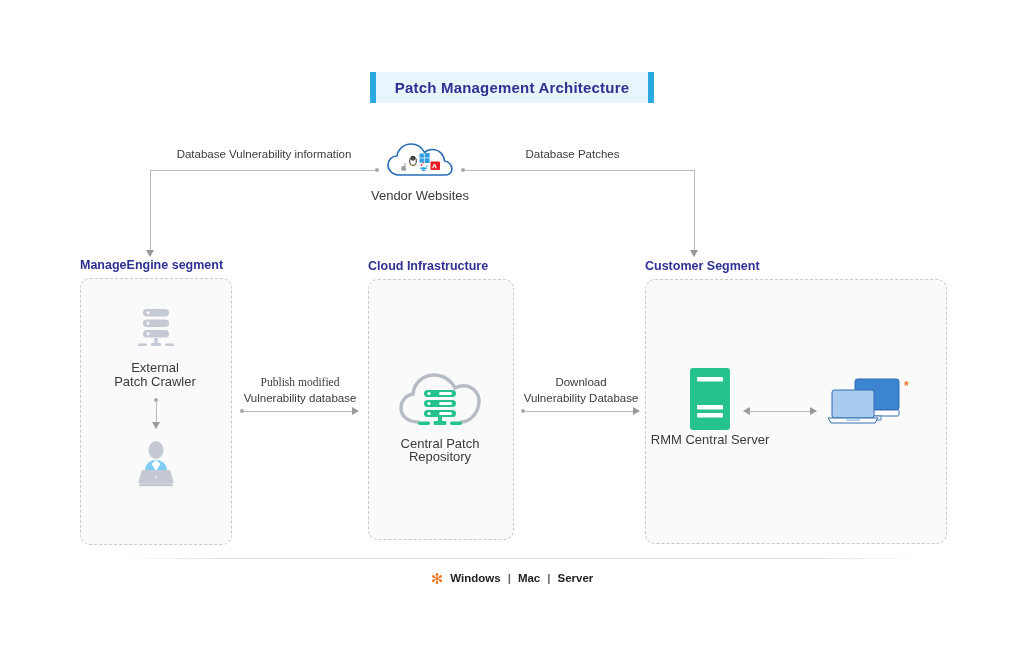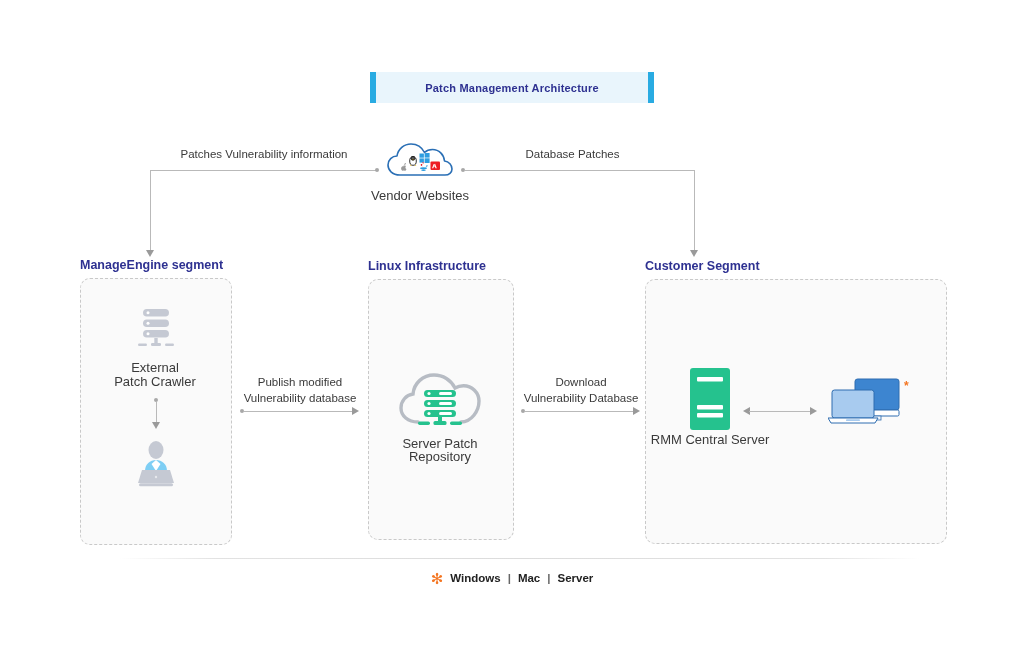--- a/index.html
+++ b/index.html
@@ -14,21 +14,21 @@
   .title-wrap{
     position:absolute;left:370px;top:72px;width:284px;height:31px;
     background:#e9f5fc;display:flex;align-items:center;justify-content:center;
   }
   .title-bar-left,.title-bar-right{
     position:absolute;top:0;width:6px;height:31px;background:#29abe2;
   }
   .title-bar-left{left:0;}
   .title-bar-right{right:0;}
   .title-text{
-    font-size:11px;font-weight:bold;color:#2e3191;letter-spacing:.2px;
+    font-size:15px;font-weight:bold;color:#2e3191;letter-spacing:.2px;
   }
 
   
   .lbl{position:absolute;font-size:11.5px;color:#3a3a3a;line-height:14px;text-align:center;}
   .seg-title{position:absolute;font-size:12.5px;font-weight:bold;color:#2e3191;}
   .node-cap{position:absolute;font-size:13px;color:#3a3a3a;line-height:14px;text-align:center;width:200px;}
 
   
   .hline{position:absolute;height:1px;background:#b9b9b9;}
   .vline{position:absolute;width:1px;background:#b9b9b9;}
@@ -87,21 +87,21 @@
   <div class="hline" style="left:150px;top:170px;width:227px;"></div>
   <div class="dot" style="left:375px;top:168px;"></div>
   <div class="vline" style="left:150px;top:170px;height:82px;"></div>
   <div class="arrowdown" style="left:146px;top:250px;"></div>
 
   <div class="dot" style="left:461px;top:168px;"></div>
   <div class="hline" style="left:465px;top:170px;width:229px;"></div>
   <div class="vline" style="left:694px;top:170px;height:82px;"></div>
   <div class="arrowdown" style="left:690px;top:250px;"></div>
 
-  <div class="lbl" style="left:153px;top:147px;width:222px;">Patches Vulnerability information</div>
+  <div class="lbl" style="left:153px;top:147px;width:222px;">Database Vulnerability information</div>
   <div class="lbl" style="left:470px;top:147px;width:205px;">Database Patches</div>
 
   <div class="vendor-cloud">
     <svg width="68" height="40" viewBox="0 0 68 40" xmlns="http://www.w3.org/2000/svg">
       <path d="M14 35 C6 35 2 30 2 25 C2 20 6 16 11 16 C12 9 18 4 25 4 C31 4 36 7.5 38.5 12.5 C40.5 10.5 43.5 9.5 46.5 9.5 C53 9.5 58 14.5 58.5 21 C63 21.5 66 25 66 29 C66 32.5 63 35 59 35 Z" fill="#ffffff" stroke="#2a6fb5" stroke-width="1.6" stroke-linejoin="round"></path>
 
       <path d="M17.5 26.5c-.4-.2-.9-.2-1.4 0-.6.3-1 .9-1 1.7 0 1.2.8 2.6 1.5 2.6.3 0 .5-.1.8-.2.3-.1.5-.1.8 0 .3.1.5.2.8.2.6 0 1.2-.9 1.4-1.8-.6-.3-1-.9-1-1.6 0-.6.3-1.1.7-1.4-.3-.4-.8-.6-1.3-.6-.4 0-.8.1-1.3.2z" fill="#9a9a9a"></path>
       <path d="M19.6 24.3c.3-.4.5-.9.4-1.4-.5 0-1 .3-1.3.7-.3.3-.5.9-.4 1.3.5.1 1-.2 1.3-.6z" fill="#9a9a9a"></path>
 
       <ellipse cx="27" cy="21" rx="3.3" ry="4.3" fill="#ffffff" stroke="#1a1a1a" stroke-width="0.9"></ellipse>
@@ -167,45 +167,45 @@
       <path d="M23 20 l-4.5 4 4.5 7 4.5-7 z" fill="#ffffff"></path>
       <path d="M9 30 h28 l4 13 h-36 z" fill="#c5c9d3"></path>
       <circle cx="23" cy="37" r="1.2" fill="#e6e8ed"></circle>
       <rect x="6" y="43.2" width="34" height="3" rx="1.5" fill="#c5c9d3"></rect>
     </svg>
   </div>
 
   <div class="dot" style="left:240px;top:409px;"></div>
   <div class="hline" style="left:244px;top:411px;width:110px;"></div>
   <div class="arrowright" style="left:352px;top:406.5px;"></div>
-  <div class="lbl" style="left:230px;top:375px;width:140px;">Publish modified</div>
+  <div class="lbl" style="left:230px;top:375px;width:140px;font-family:Liberation Serif, serif;">Publish modified</div>
   <div class="lbl" style="left:230px;top:391px;width:140px;">Vulnerability database</div>
 
-  <div class="seg-title" style="left:368px;top:259px;">Linux Infrastructure</div>
+  <div class="seg-title" style="left:368px;top:259px;">Cloud Infrastructure</div>
   <div class="segbox" style="left:368px;top:279px;width:144px;height:259px;"></div>
 
   <div class="repo-cloud">
     <svg width="84" height="62" viewBox="0 0 84 62" xmlns="http://www.w3.org/2000/svg">
       <path d="M20 52 C10 52 3 46 3 38 C3 31 8 25 15 24 C16 13 25 5 36 5 C45 5 53 10 57 18 C59.5 16.5 62.5 15.7 65.5 15.7 C74 15.7 81 22.5 81 31 C81 41 73.5 52 63 52" fill="none" stroke="#b7bcc4" stroke-width="3.4" stroke-linecap="round"></path>
       <rect x="26" y="20" width="32" height="7" rx="3.5" fill="#25c28e"></rect>
       <circle cx="31" cy="23.5" r="1.6" fill="#ffffff"></circle>
       <rect x="41" y="22" width="13" height="3" rx="1.5" fill="#ffffff"></rect>
       <rect x="26" y="30" width="32" height="7" rx="3.5" fill="#25c28e"></rect>
       <circle cx="31" cy="33.5" r="1.6" fill="#ffffff"></circle>
       <rect x="41" y="32" width="13" height="3" rx="1.5" fill="#ffffff"></rect>
       <rect x="26" y="40" width="32" height="7" rx="3.5" fill="#25c28e"></rect>
       <circle cx="31" cy="43.5" r="1.6" fill="#ffffff"></circle>
       <rect x="41" y="42" width="13" height="3" rx="1.5" fill="#ffffff"></rect>
       <rect x="40" y="47" width="4" height="4" fill="#25c28e"></rect>
       <rect x="35.5" y="51" width="13" height="4" rx="1.5" fill="#25c28e"></rect>
       <rect x="20" y="51.5" width="12" height="3.5" rx="1.7" fill="#25c28e"></rect>
       <rect x="52" y="51.5" width="12" height="3.5" rx="1.7" fill="#25c28e"></rect>
     </svg>
   </div>
-  <div class="node-cap" style="left:340px;top:437px;">Server Patch</div>
+  <div class="node-cap" style="left:340px;top:437px;">Central Patch</div>
   <div class="node-cap" style="left:340px;top:450px;">Repository</div>
 
   <div class="dot" style="left:521px;top:409px;"></div>
   <div class="hline" style="left:525px;top:411px;width:110px;"></div>
   <div class="arrowright" style="left:633px;top:406.5px;"></div>
   <div class="lbl" style="left:511px;top:375px;width:140px;">Download</div>
   <div class="lbl" style="left:511px;top:391px;width:140px;">Vulnerability Database</div>
 
   <div class="seg-title" style="left:645px;top:259px;">Customer Segment</div>
   <div class="segbox" style="left:645px;top:279px;width:300px;height:263px;"></div>

